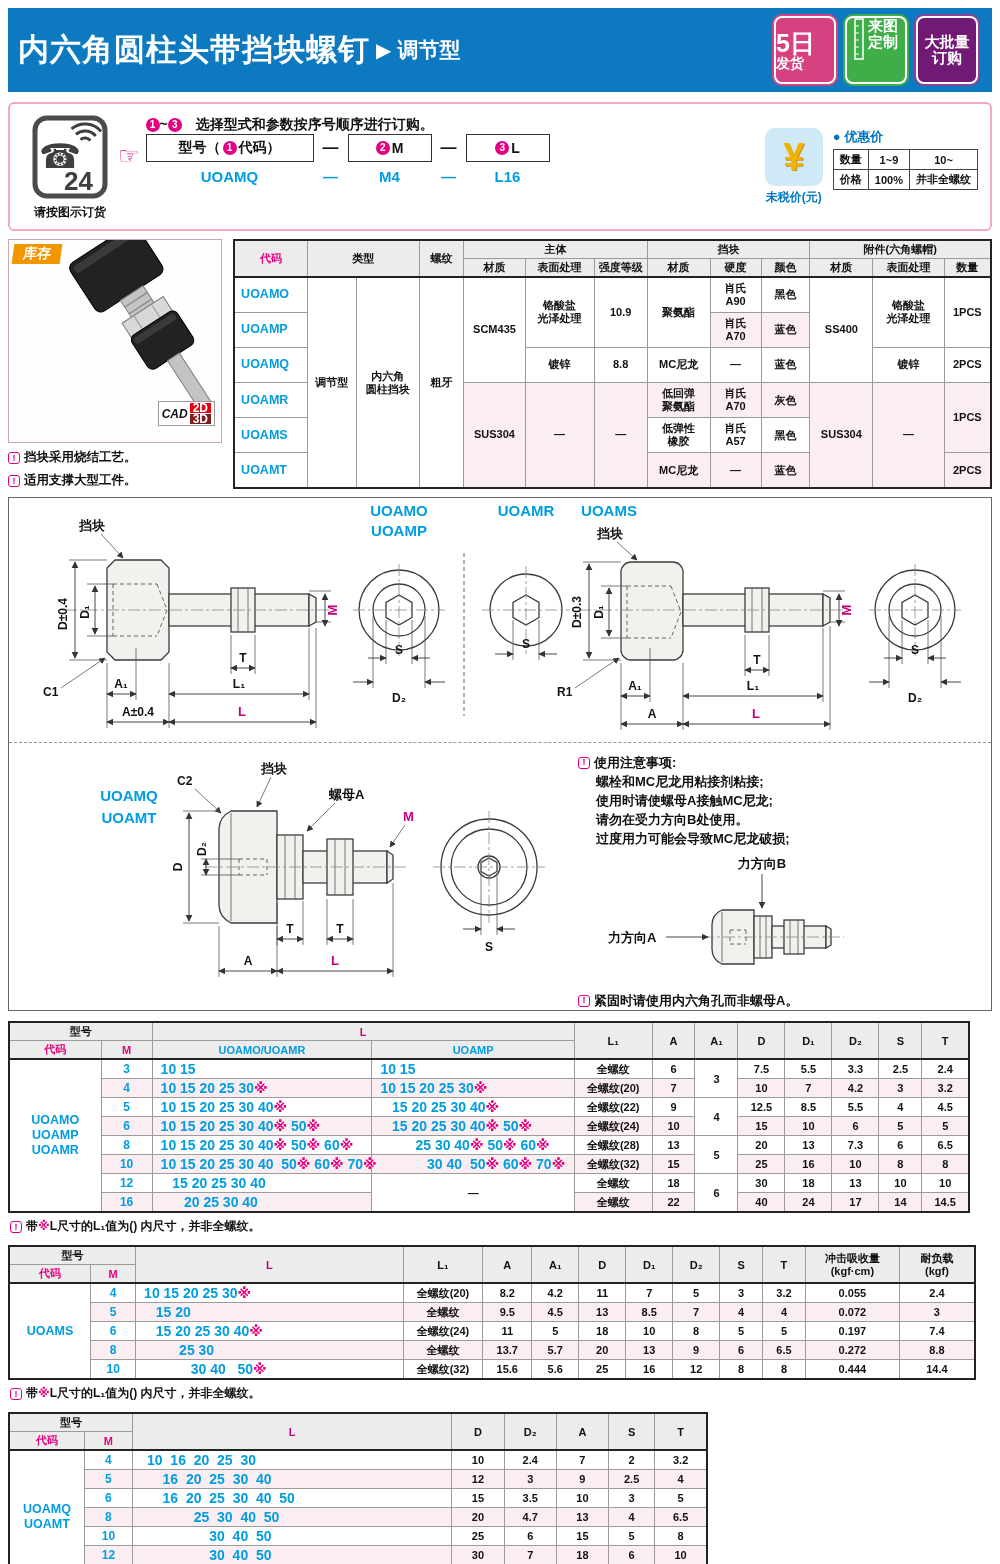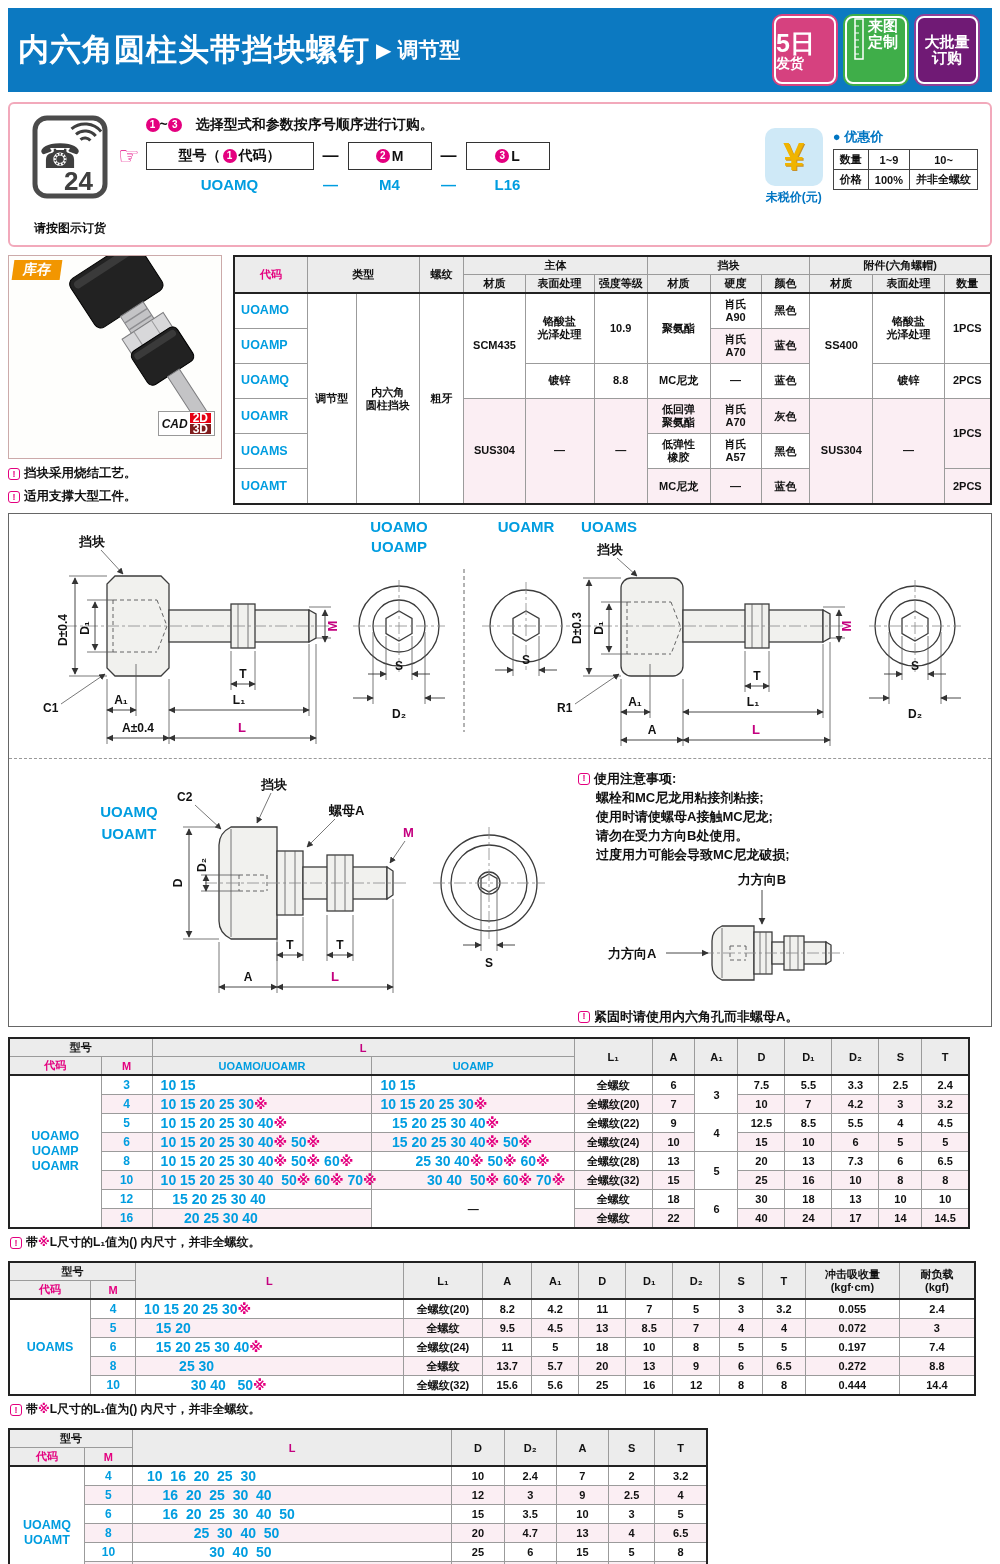--- a/index.html
+++ b/index.html
@@ -13,48 +13,48 @@
   .badges{margin-left:auto;display:flex;gap:9px;padding-right:4px}
   .badge{width:62px;height:68px;border:2px solid #fff;border-radius:8px;display:flex;flex-direction:column;justify-content:center;color:#fff;font-weight:800;line-height:1.05}
   .badge.ship{background:#d6417f;box-shadow:0 0 0 2px #d6417f}
   .badge.custom{background:#3fae49;box-shadow:0 0 0 2px #3fae49;flex-direction:row;gap:3px}
   .badge.bulk{background:#701a75;box-shadow:0 0 0 2px #8f4097}
   .b-big{font-size:25px}.b-small{font-size:14px}
   .b-line{font-size:15px;display:block;text-align:center}
   
   .order-box{border:2px solid #f2a9bb;border-radius:6px;padding:10px 12px 8px;display:flex;margin-bottom:8px;min-height:118px}
   .phone-block{width:96px;text-align:center}
-  .phone-cap{font-size:12px;font-weight:800;margin-top:16px}
+  .phone-cap{font-size:12px;font-weight:800;margin-top:0}
   .pointer{color:#e4007f;font-size:24px;margin:28px 6px 0 0}
   .order-mid{flex:1;padding-top:2px}
   .instr{font-size:14px;font-weight:800}
   .instr-text{margin-left:14px}
   .cnum{display:inline-block;width:14px;height:14px;border-radius:50%;background:#e4007f;color:#fff;font-size:10px;line-height:14px;text-align:center;font-weight:800;vertical-align:1px}
-  .boxes{display:flex;align-items:center;margin-top:8px}
+  .boxes{display:flex;align-items:center;}
   .obox{border:1.5px solid #333;background:#fff;height:28px;display:flex;align-items:center;justify-content:center;font-size:14px;font-weight:700;gap:2px}
   .obox.b1{width:168px}.obox.b2{width:84px}.obox.b3{width:84px}
   .odash{width:34px;text-align:center;font-weight:800}
   .example{display:flex;margin-top:6px;color:#009de0;font-weight:800;font-size:15px}
   .ex{width:84px;text-align:center}
   .example .exw{width:168px}
   .exd{width:34px;text-align:center}
   .price-block{display:flex;gap:10px;align-items:flex-start;padding-top:14px}
   .yen-wrap{text-align:center}
   .yen-box{width:58px;height:58px;background:#cfe9f7;border-radius:10px;display:flex;align-items:center;justify-content:center}
   .yen-box span{color:#f0b400;font-size:38px;font-weight:800;text-shadow:1px 1px 0 #c8912a}
   .yen-cap{color:#0075c2;font-weight:800;font-size:12px;margin-top:3px}
   .disc-title{color:#0075c2;font-weight:800;font-size:13px;margin-bottom:3px}
   .ptable{border-collapse:collapse;font-size:11px;font-weight:700}
   .ptable td{border:1px solid #444;padding:2px 6px;text-align:center}
   
   .main-spec{display:flex;gap:8px;margin-bottom:8px}
   .photo-col{width:218px}
   .photo-box{width:214px;height:204px;border:1px solid #caa;background:#fefefc;position:relative}
   .stock-badge{position:absolute;top:4px;left:4px;background:#f29600;color:#fff;font-weight:800;font-size:14px;padding:1px 10px;transform:skewX(-8deg)}
-  .cad-badge{position:absolute;right:6px;bottom:22px;display:flex;align-items:center;background:#fff;border:1px solid #999;padding:1px 3px;gap:2px}
+  .cad-badge{position:absolute;right:6px;bottom:16px;display:flex;align-items:center;background:#fff;border:1px solid #999;padding:1px 3px;gap:2px}
   .cad-txt{font-weight:800;font-size:12px;font-style:italic}
   .cad-col{display:flex;flex-direction:column;gap:1px}
   .cad-2d,.cad-3d{color:#fff;font-size:12px;font-weight:800;padding:0 3px;line-height:10px}
   .cad-2d{background:#e60012}.cad-3d{background:#7f1d1d}
   .lnote{font-size:12.5px;font-weight:800;margin-top:6px;display:flex;gap:4px;align-items:center}
   .note-ic{display:inline-flex;align-items:center;justify-content:center;min-width:12px;height:12px;border:1.5px solid #e4007f;border-radius:3px;color:#e4007f;font-size:9px;font-weight:800}
   
   .dt{border-collapse:collapse;table-layout:fixed;font-size:11px;color:#111;border:2px solid #222}
   .dt th,.dt td{border:1px solid #9b9b9b;font-weight:700;text-align:center;padding:1px 2px;height:17px}
   .dt thead th{background:#ececec}

